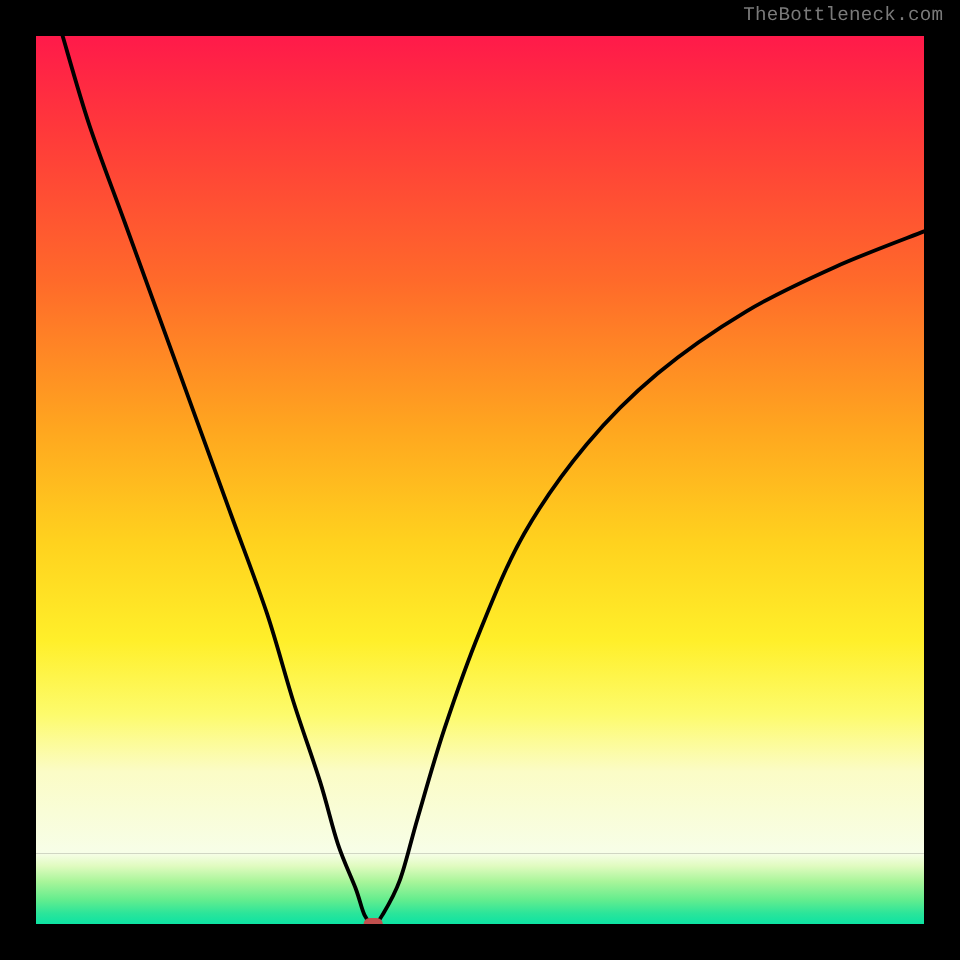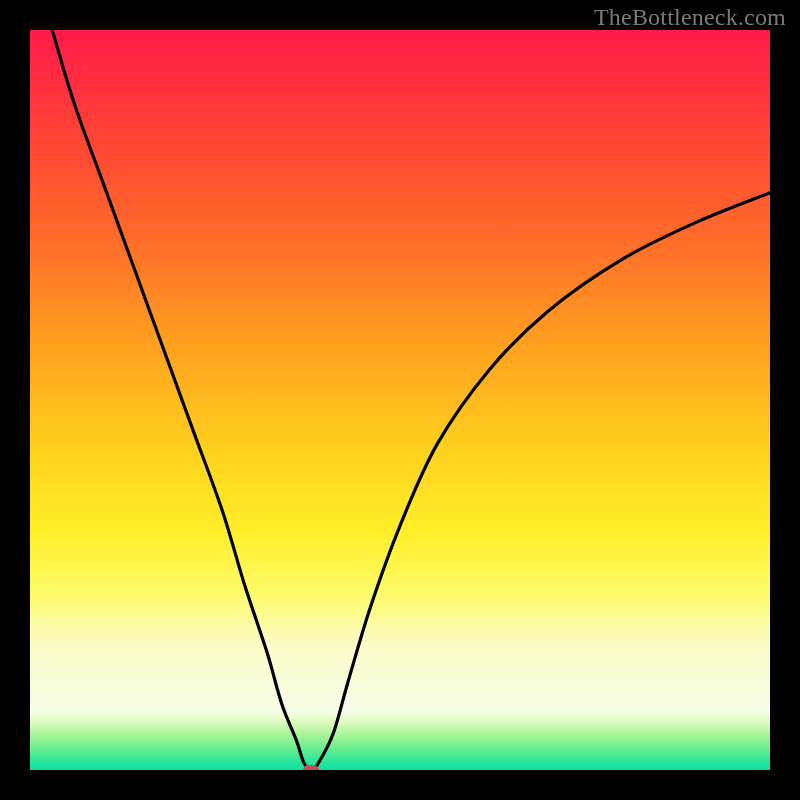--- a/index.html
+++ b/index.html
@@ -64,22 +64,22 @@
   .curve-svg {
     position: absolute;
     inset: 0;
     width: 100%;
     height: 100%;
   }
   .watermark {
     position: absolute;
     top: 4px;
     right: 14px;
-    font-family: Liberation Serif, serif;
-    font-size: 24px;
+    font-family: Liberation Mono, monospace;
+    font-size: 16px;
     color: #7a7a7a;
     letter-spacing: 0.2px;
     text-align: center;
   }
   .marker {
     position: absolute;
     width: 16px;
     height: 10px;
     background: #c1504e;
     border-radius: 5px;

